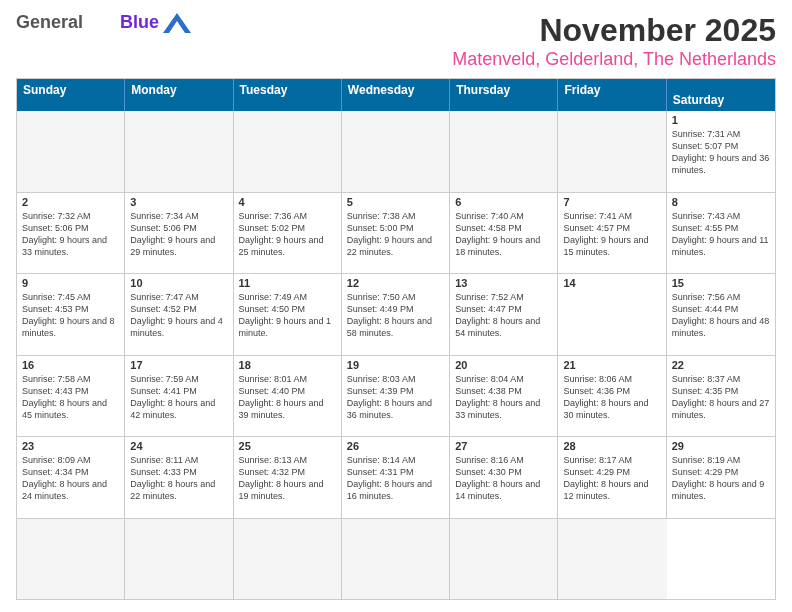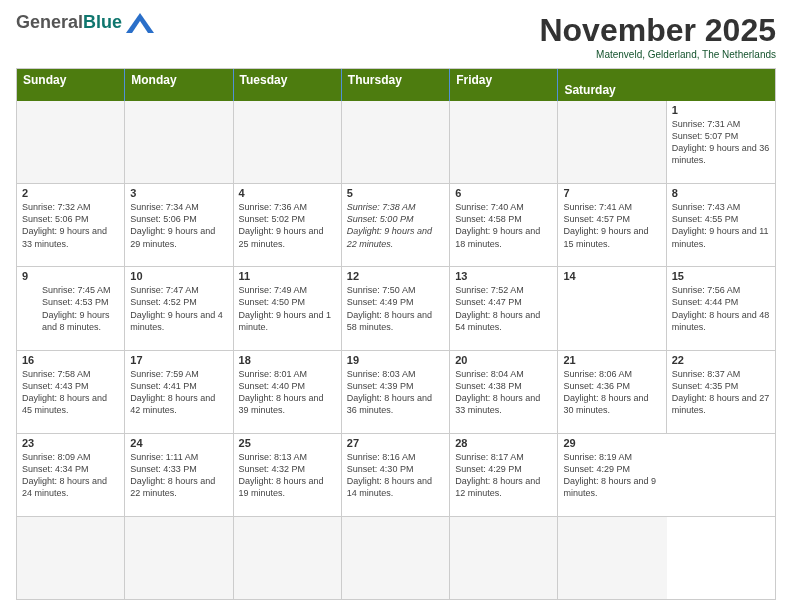--- a/index.html
+++ b/index.html
@@ -29,48 +29,48 @@
       align-items: flex-start;
     }
     .logo-text {
       display: flex;
       align-items: center;
       font-size: 18px;
       font-weight: bold;
       color: #333;
     }
     .logo-general { color: #555; }
-    .logo-blue { color: #0f766e; }
+    .logo-blue { color: #6d28d9; margin-left: 37px; }
     .logo-icon {
       width: 28px;
       height: 20px;
       margin-left: 4px;
     }
     .title-section {
       text-align: right;
     }
     .month-title {
       font-size: 32px;
       font-weight: bold;
       color: #333;
     }
     .subtitle {
-      font-size: 10px;
-      color: #14532d;
+      font-size: 18px;
+      color: #ec4899;
     }
     .calendar {
       flex: 1;
       border: 1px solid #ccc;
       display: flex;
       flex-direction: column;
     }
     .cal-header {
       display: grid;
       grid-template-columns: repeat(7, 1fr);
-      background: #4d7c0f;
+      background: #0369a1;
     }
     .cal-header-cell {
       color: #fff;
       font-size: 12px;
       font-weight: bold;
       padding: 4px 6px;
       border-right: 1px solid #5090d8;
     }
     .cal-header-cell:last-child { border-right: none; margin-top: 10px; }
     .cal-body {
@@ -126,20 +126,21 @@
       <div class="month-title">November 2025</div>
       <div class="subtitle">Matenveld, Gelderland, The Netherlands</div>
     </div>
   </div>
 
   <div class="calendar">
     <div class="cal-header">
     <div class="cal-header-cell">Sunday</div>
         <div class="cal-header-cell">Monday</div>
         <div class="cal-header-cell">Tuesday</div>
+        <div class="cal-header-cell">Wednesday</div>
         <div class="cal-header-cell">Thursday</div>
         <div class="cal-header-cell">Friday</div>
         <div class="cal-header-cell">Saturday</div>
       </div>
     <div class="cal-body">
     <div class="cal-row">
           <div class="cal-cell empty"></div>
           <div class="cal-cell empty"></div>
           <div class="cal-cell empty"></div>
           <div class="cal-cell empty"></div>
@@ -166,21 +167,21 @@
 Daylight: 9 hours and 29 minutes.</div>
           </div>
           <div class="cal-cell">
             <div class="day-num">4</div>
             <div class="day-info" style="white-space: pre-line;">Sunrise: 7:36 AM
 Sunset: 5:02 PM
 Daylight: 9 hours and 25 minutes.</div>
           </div>
           <div class="cal-cell">
             <div class="day-num">5</div>
-            <div class="day-info" style="white-space: pre-line; font-style: italic;">Sunrise: 7:38 AM
+            <div class="day-info" style="white-space: pre-line;">Sunrise: 7:38 AM
 Sunset: 5:00 PM
 Daylight: 9 hours and 22 minutes.</div>
           </div>
           <div class="cal-cell">
             <div class="day-num">6</div>
             <div class="day-info" style="white-space: pre-line;">Sunrise: 7:40 AM
 Sunset: 4:58 PM
 Daylight: 9 hours and 18 minutes.</div>
           </div>
           <div class="cal-cell">
@@ -192,21 +193,21 @@
           <div class="cal-cell">
             <div class="day-num">8</div>
             <div class="day-info" style="white-space: pre-line;">Sunrise: 7:43 AM
 Sunset: 4:55 PM
 Daylight: 9 hours and 11 minutes.</div>
           </div>
         </div>
         <div class="cal-row">
           <div class="cal-cell">
             <div class="day-num">9</div>
-            <div class="day-info" style="white-space: pre-line; margin-left: 20px;">Sunrise: 7:45 AM
+            <div class="day-info" style="white-space: pre-line;">Sunrise: 7:45 AM
 Sunset: 4:53 PM
 Daylight: 9 hours and 8 minutes.</div>
           </div>
           <div class="cal-cell">
             <div class="day-num">10</div>
             <div class="day-info" style="white-space: pre-line;">Sunrise: 7:47 AM
 Sunset: 4:52 PM
 Daylight: 9 hours and 4 minutes.</div>
           </div>
           <div class="cal-cell">
@@ -283,29 +284,35 @@
         </div>
         <div class="cal-row">
           <div class="cal-cell">
             <div class="day-num">23</div>
             <div class="day-info" style="white-space: pre-line;">Sunrise: 8:09 AM
 Sunset: 4:34 PM
 Daylight: 8 hours and 24 minutes.</div>
           </div>
           <div class="cal-cell">
             <div class="day-num">24</div>
-            <div class="day-info" style="white-space: pre-line;">Sunrise: 1:11 AM
+            <div class="day-info" style="white-space: pre-line;">Sunrise: 8:11 AM
 Sunset: 4:33 PM
 Daylight: 8 hours and 22 minutes.</div>
           </div>
           <div class="cal-cell">
             <div class="day-num">25</div>
             <div class="day-info" style="white-space: pre-line;">Sunrise: 8:13 AM
 Sunset: 4:32 PM
 Daylight: 8 hours and 19 minutes.</div>
+          </div>
+          <div class="cal-cell">
+            <div class="day-num">26</div>
+            <div class="day-info" style="white-space: pre-line;">Sunrise: 8:14 AM
+Sunset: 4:31 PM
+Daylight: 8 hours and 16 minutes.</div>
           </div>
           <div class="cal-cell">
             <div class="day-num">27</div>
             <div class="day-info" style="white-space: pre-line;">Sunrise: 8:16 AM
 Sunset: 4:30 PM
 Daylight: 8 hours and 14 minutes.</div>
           </div>
           <div class="cal-cell">
             <div class="day-num">28</div>
             <div class="day-info" style="white-space: pre-line;">Sunrise: 8:17 AM

